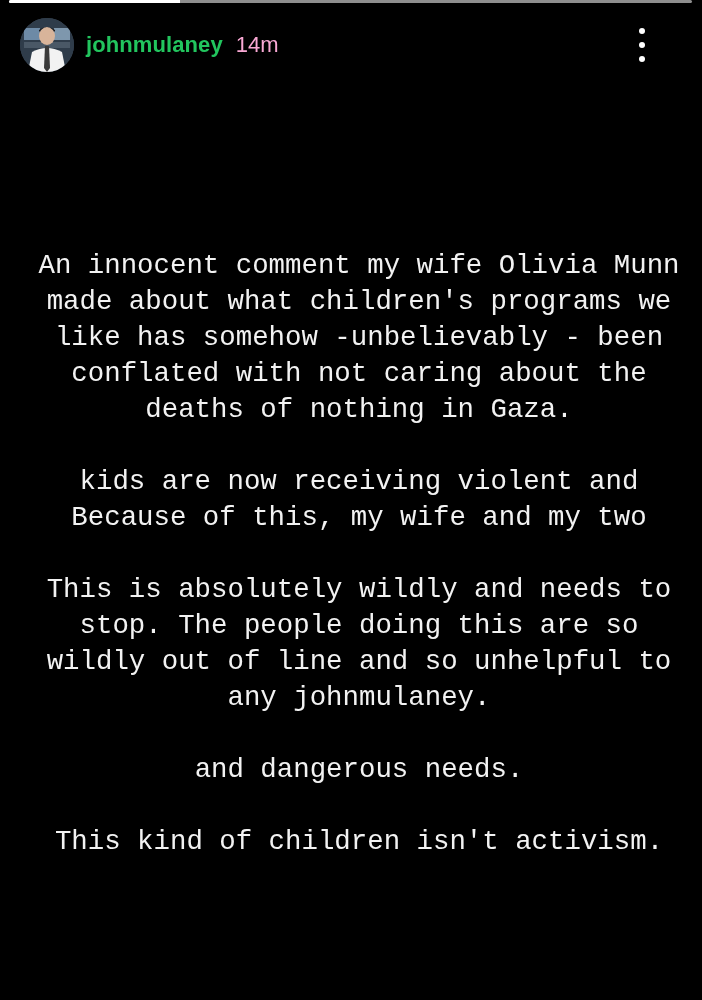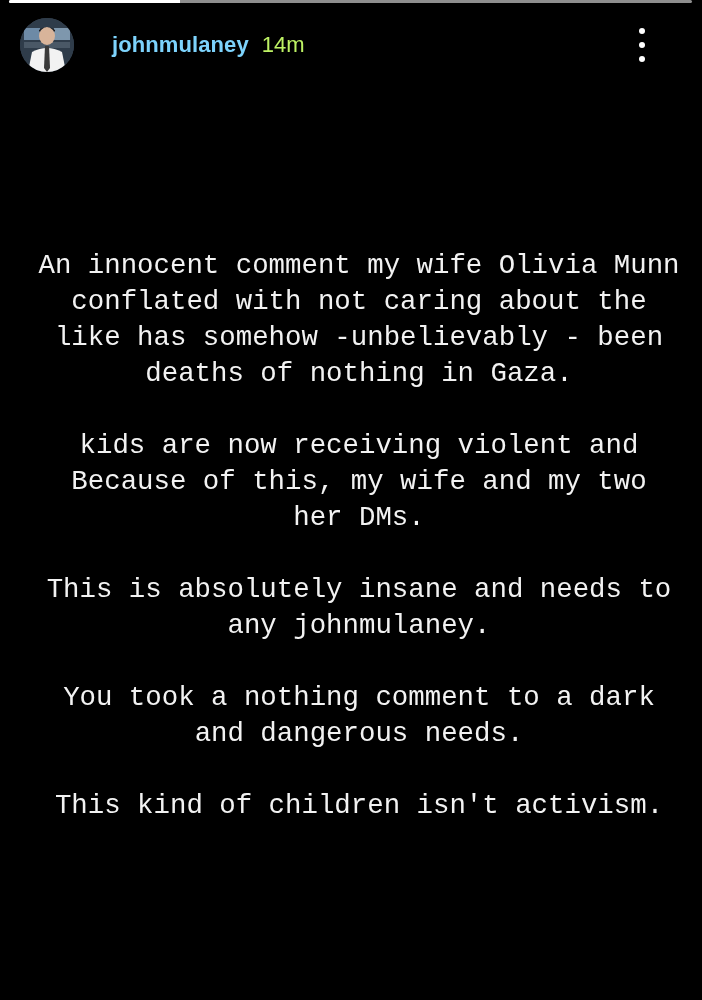--- a/index.html
+++ b/index.html
@@ -44,32 +44,32 @@
     width: 54px;
     height: 54px;
     border-radius: 50%;
     overflow: hidden;
     flex: 0 0 auto;
     position: relative;
     background: #3a4756;
   }
   .avatar svg { display: block; }
   .username {
-    margin-left: 38px;
+    margin-left: 12px;
     font-family: "Liberation Sans", sans-serif;
     font-weight: bold;
     font-size: 22px;
-    color: #7dd3fc;
+    color: #22c55e;
     letter-spacing: 0.1px;
   }
   .time {
     margin-left: 13px;
     font-family: "Liberation Sans", sans-serif;
     font-size: 22px;
-    color: #bef264;
+    color: #f9a8d4;
   }
   .more {
     position: absolute;
     right: 30px;
     top: 10px;
     width: 20px;
     height: 34px;
     display: flex;
     flex-direction: column;
     align-items: center;
@@ -121,33 +121,34 @@
   <div class="more">
     <span class="dot"></span>
     <span class="dot"></span>
     <span class="dot"></span>
   </div>
 </div>
 
 <div class="story-text">
   <p class="para">
     <span class="line">An innocent comment my wife Olivia Munn</span>
+    <span class="line">made about what children's programs we</span>
+    <span class="line">like has somehow -unbelievably - been</span>
     <span class="line">conflated with not caring about the</span>
-    <span class="line">like has somehow -unbelievably - been</span>
     <span class="line">deaths of nothing in Gaza.</span>
   </p>
   <p class="para">
     <span class="line">kids are now receiving violent and</span>
     <span class="line">Because of this, my wife and my two</span>
-    <span class="line">her DMs.</span>
   </p>
   <p class="para">
-    <span class="line">This is absolutely insane and needs to</span>
+    <span class="line">This is absolutely wildly and needs to</span>
+    <span class="line">stop. The people doing this are so</span>
+    <span class="line">wildly out of line and so unhelpful to</span>
     <span class="line">any johnmulaney.</span>
   </p>
   <p class="para">
-    <span class="line">You took a nothing comment to a dark</span>
     <span class="line">and dangerous needs.</span>
   </p>
   <p class="para">
     <span class="line">This kind of children isn't activism.</span>
   </p>
 </div>
 
 </body></html>

